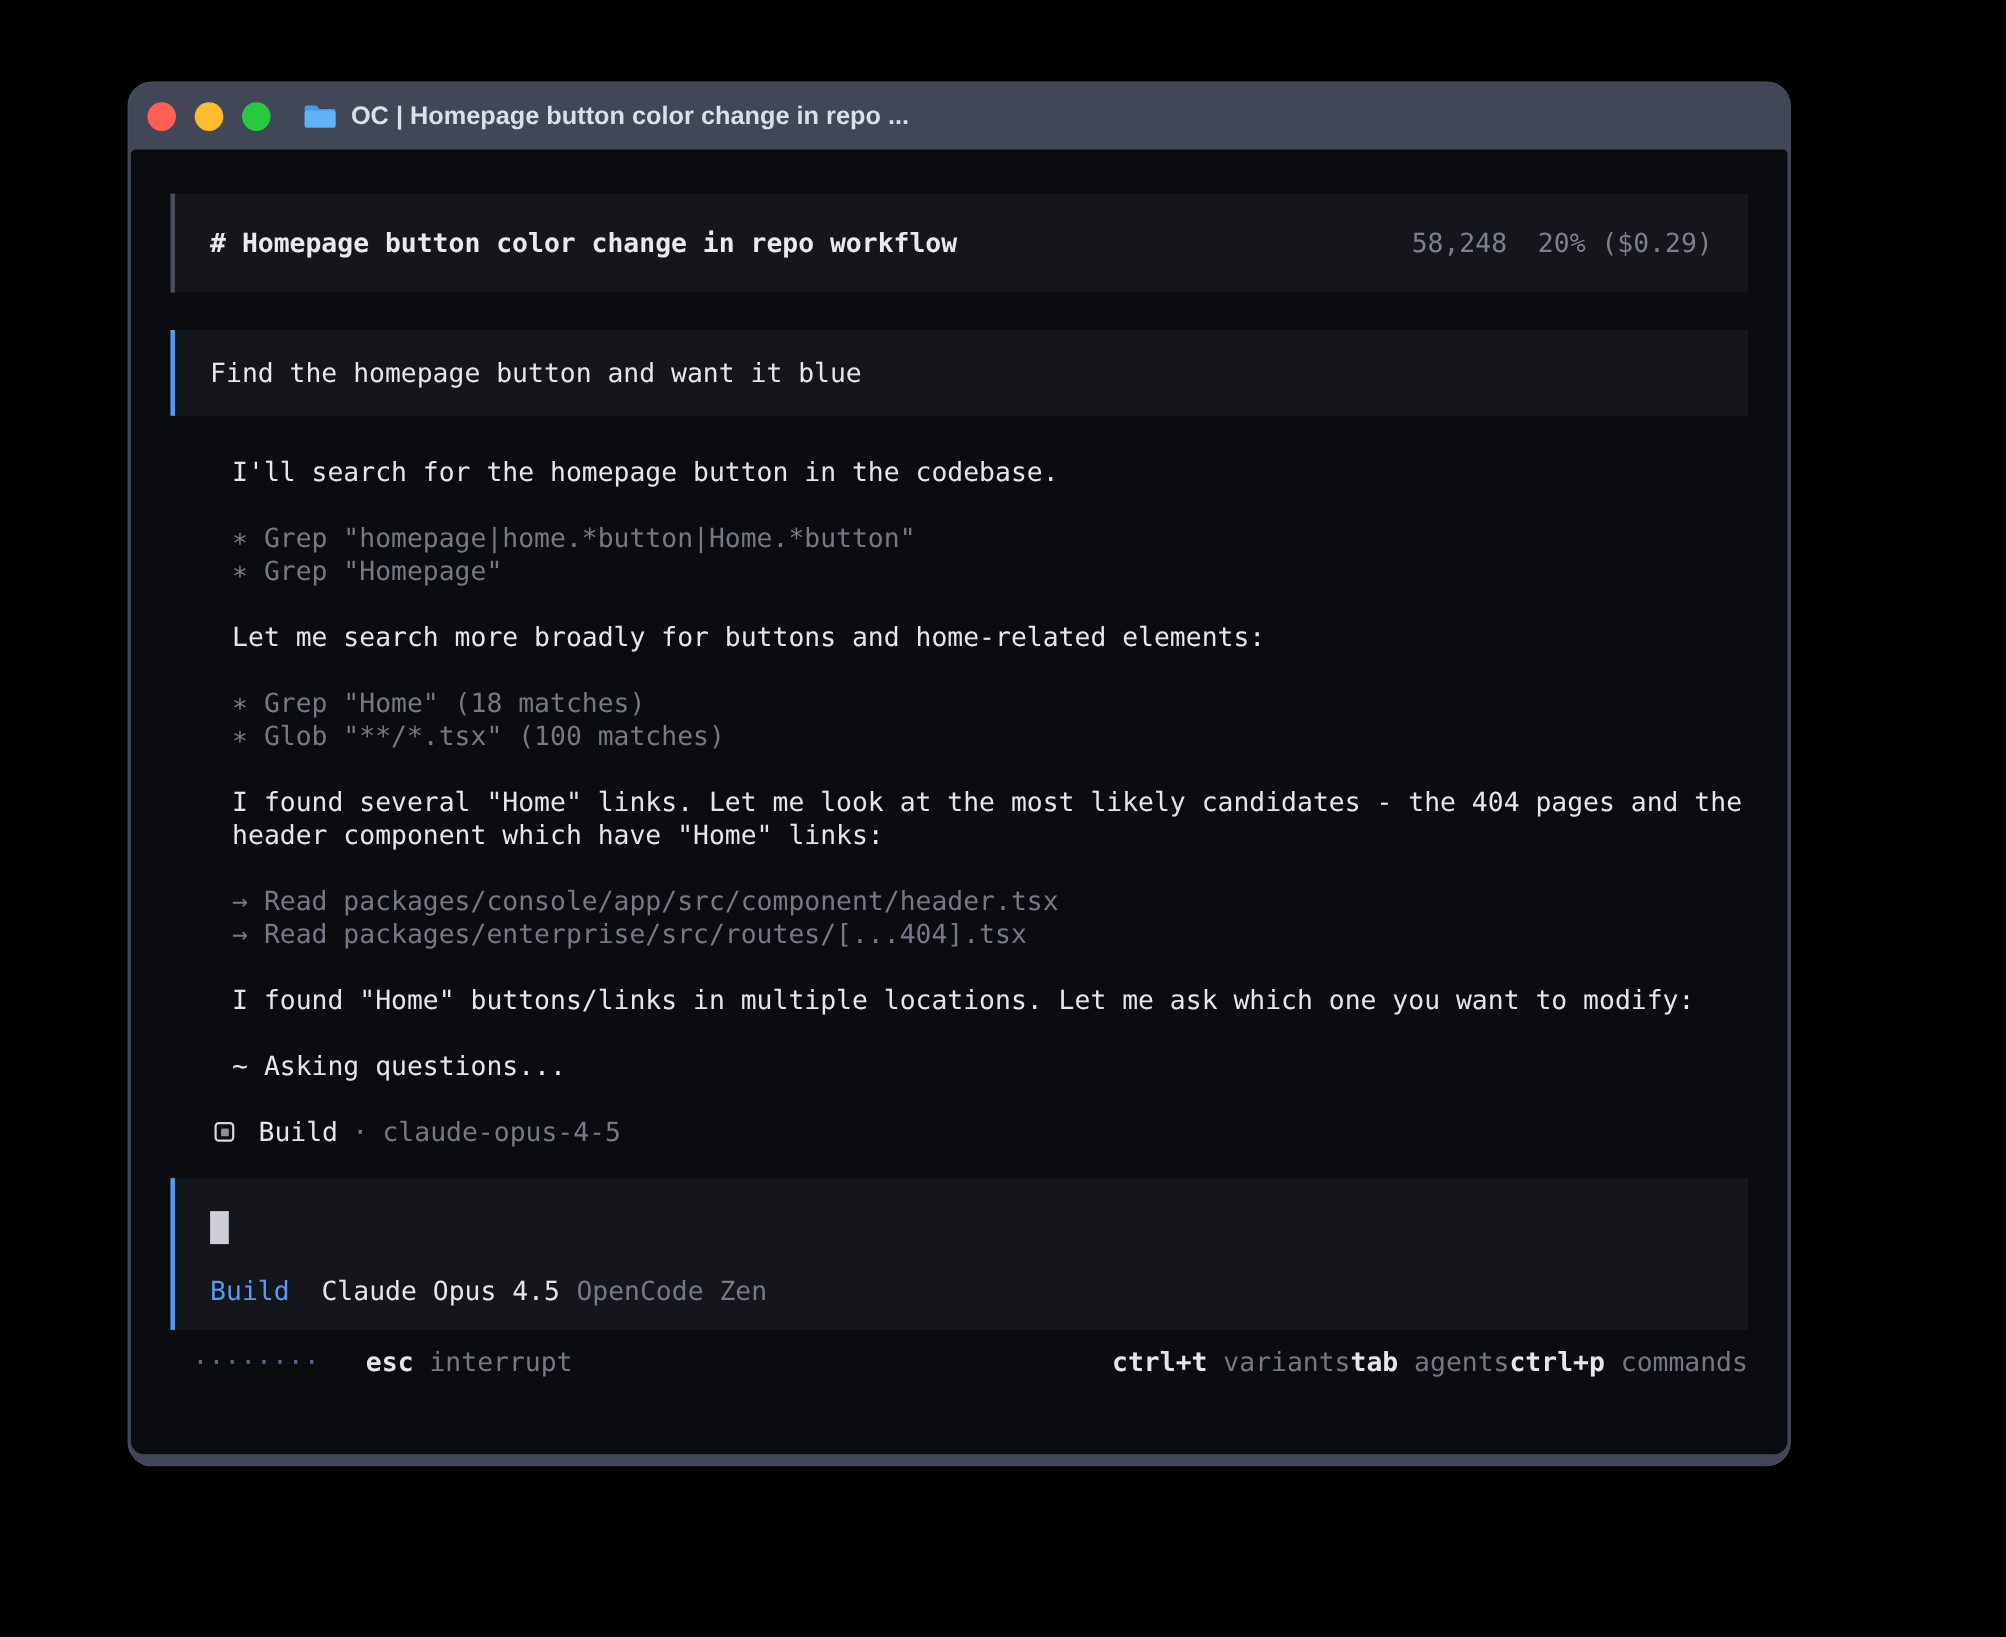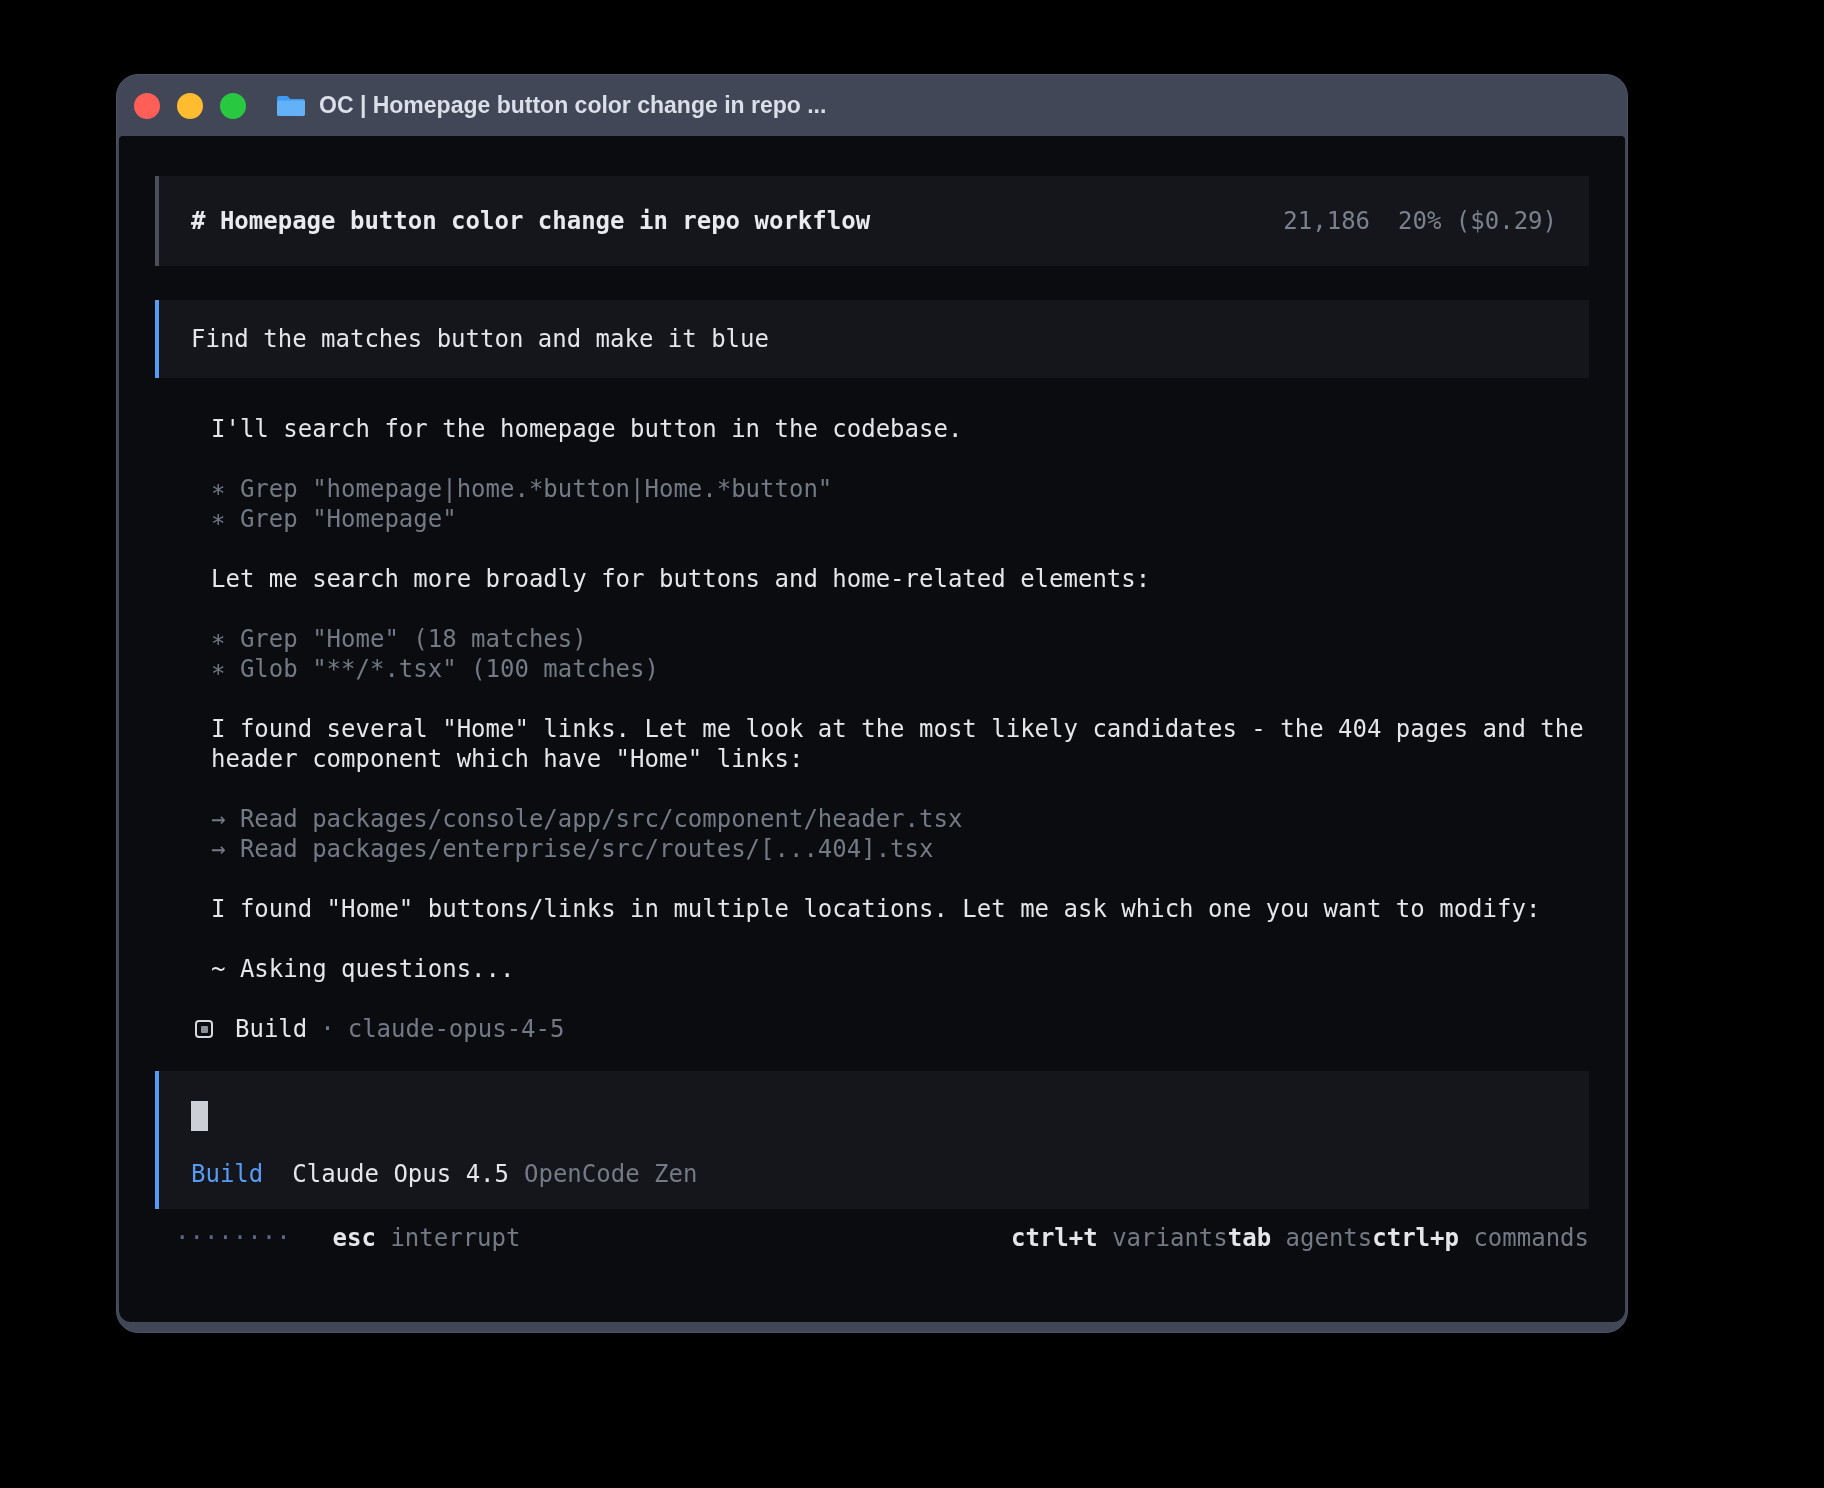--- a/index.html
+++ b/index.html
@@ -140,25 +140,25 @@
         <path d="M1 8 Q1 6.5 3 6.5 L27 6.5 Q29 6.5 29 8 L29 20 Q29 22 27 22 L3 22 Q1 22 1 20 Z" fill="#63b1f7"></path>
       </svg>
       <span class="win-title">OC | Homepage button color change in repo ...</span>
     </div>
   </div>
 
   <div class="terminal">
 
     <div class="session-header">
       <span class="session-title"># Homepage button color change in repo workflow</span>
-      <span class="session-stats"><span>21,186</span><span class="sp"></span><span>20% ($0.29)</span></span>
+      <span class="session-stats"><span>58,248</span><span class="sp"></span><span>20% ($0.29)</span></span>
     </div>
 
     <div class="user-block">
-      <span>Find the matches button and make it blue</span>
+      <span>Find the homepage button and want it blue</span>
     </div>
 
     <div class="transcript">
       <p class="white">I'll search for the homepage button in the codebase.</p>
       <div class="t-group">
         <p class="gray">∗ Grep "homepage|home.*button|Home.*button"</p>
         <p class="gray">∗ Grep "Homepage"</p>
       </div>
       <p class="white">Let me search more broadly for buttons and home-related elements:</p>
       <div class="t-group">

